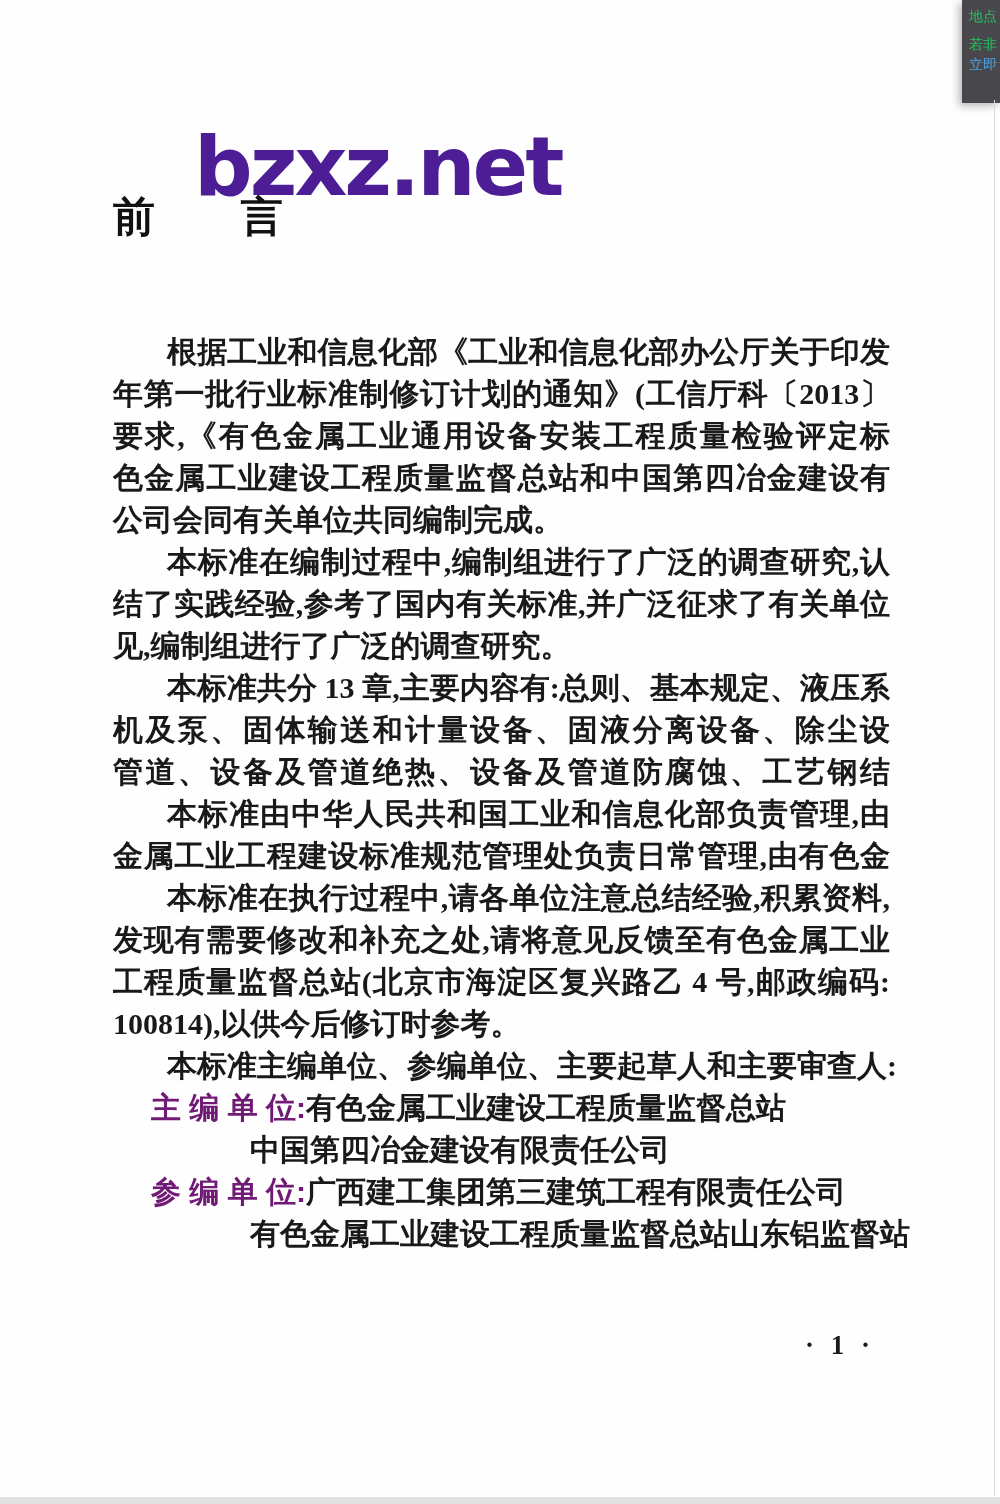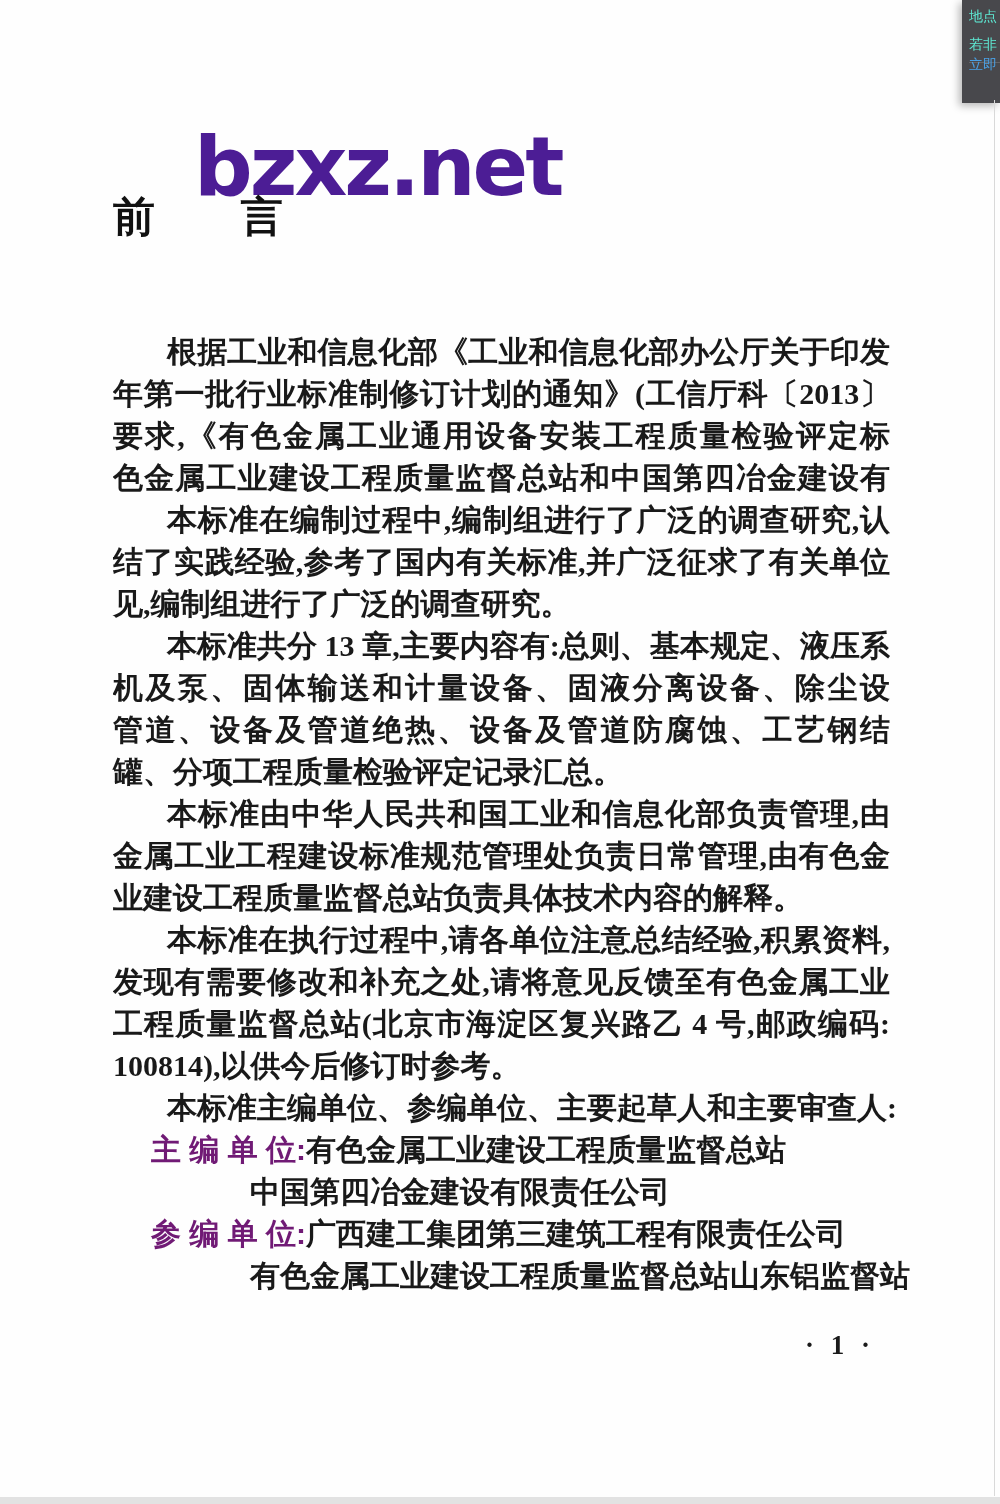--- a/index.html
+++ b/index.html
@@ -58,21 +58,21 @@
   
   .overlay-box{
     position:absolute; top:0; right:0; width:38px; height:103px;
     background:#48484c;
     box-shadow:-3px 3px 8px rgba(0,0,0,0.28);
     overflow:hidden;
     font-family:"Liberation Sans", sans-serif;
   }
   .overlay-box .otext{
     position:absolute; left:7px; white-space:nowrap;
-    font-size:14px; color:#5eead4; line-height:18px;
+    font-size:14px; color:#22c55e; line-height:18px;
   }
   .overlay-box .o1{ top:7px; }
   .overlay-box .o2{ top:35px; }
   .overlay-box .odiv{
     position:absolute; left:7px; top:62px; width:60px; height:1px;
     background:rgba(255,255,255,0.16);
   }
   .overlay-box .olink{
     position:absolute; left:7px; top:56px; white-space:nowrap;
     font-size:14px; color:#4aa0e4; cursor:pointer;
@@ -85,30 +85,29 @@
 
   <div class="watermark">bzxz.net</div>
 
   <div class="title">前 言</div>
 
   <div class="body-block">
     <div class="ln ind fill">根据工业和信息化部《工业和信息化部办公厅关于印发 2013</div>
     <div class="ln fill">年第一批行业标准制修订计划的通知》(工信厅科〔2013〕48 号)的</div>
     <div class="ln fill">要求,《有色金属工业通用设备安装工程质量检验评定标准》由有</div>
     <div class="ln fill">色金属工业建设工程质量监督总站和中国第四冶金建设有限责任</div>
+    <div class="ln">公司会同有关单位共同编制完成。</div>
     <div class="ln ind fill">本标准在编制过程中,编制组进行了广泛的调查研究,认真总</div>
     <div class="ln fill">结了实践经验,参考了国内有关标准,并广泛征求了有关单位的意</div>
     <div class="ln">见,编制组进行了广泛的调查研究。</div>
     <div class="ln ind fill">本标准共分 13 章,主要内容有:总则、基本规定、液压系统、风</div>
     <div class="ln fill">机及泵、固体输送和计量设备、固液分离设备、除尘设备、工业金属</div>
     <div class="ln fill">管道、设备及管道绝热、设备及管道防腐蚀、工艺钢结构、圆筒形贮</div>
-    <div class="ln">罐、分项工程质量检验评定记录汇总。</div>
     <div class="ln ind fill">本标准由中华人民共和国工业和信息化部负责管理,由有色</div>
     <div class="ln fill">金属工业工程建设标准规范管理处负责日常管理,由有色金属工</div>
-    <div class="ln">业建设工程质量监督总站负责具体技术内容的解释。</div>
     <div class="ln ind fill">本标准在执行过程中,请各单位注意总结经验,积累资料,如</div>
     <div class="ln fill">发现有需要修改和补充之处,请将意见反馈至有色金属工业建设</div>
     <div class="ln fill">工程质量监督总站(北京市海淀区复兴路乙 4 号,邮政编码:</div>
     <div class="ln">100814),以供今后修订时参考。</div>
     <div class="ln ind">本标准主编单位、参编单位、主要起草人和主要审查人:</div>
 
     <div class="ln u">
       <span class="ulbl">主 编 单 位:</span><span>有色金属工业建设工程质量监督总站</span>
     </div>
     <div class="ln cont">中国第四冶金建设有限责任公司</div>

